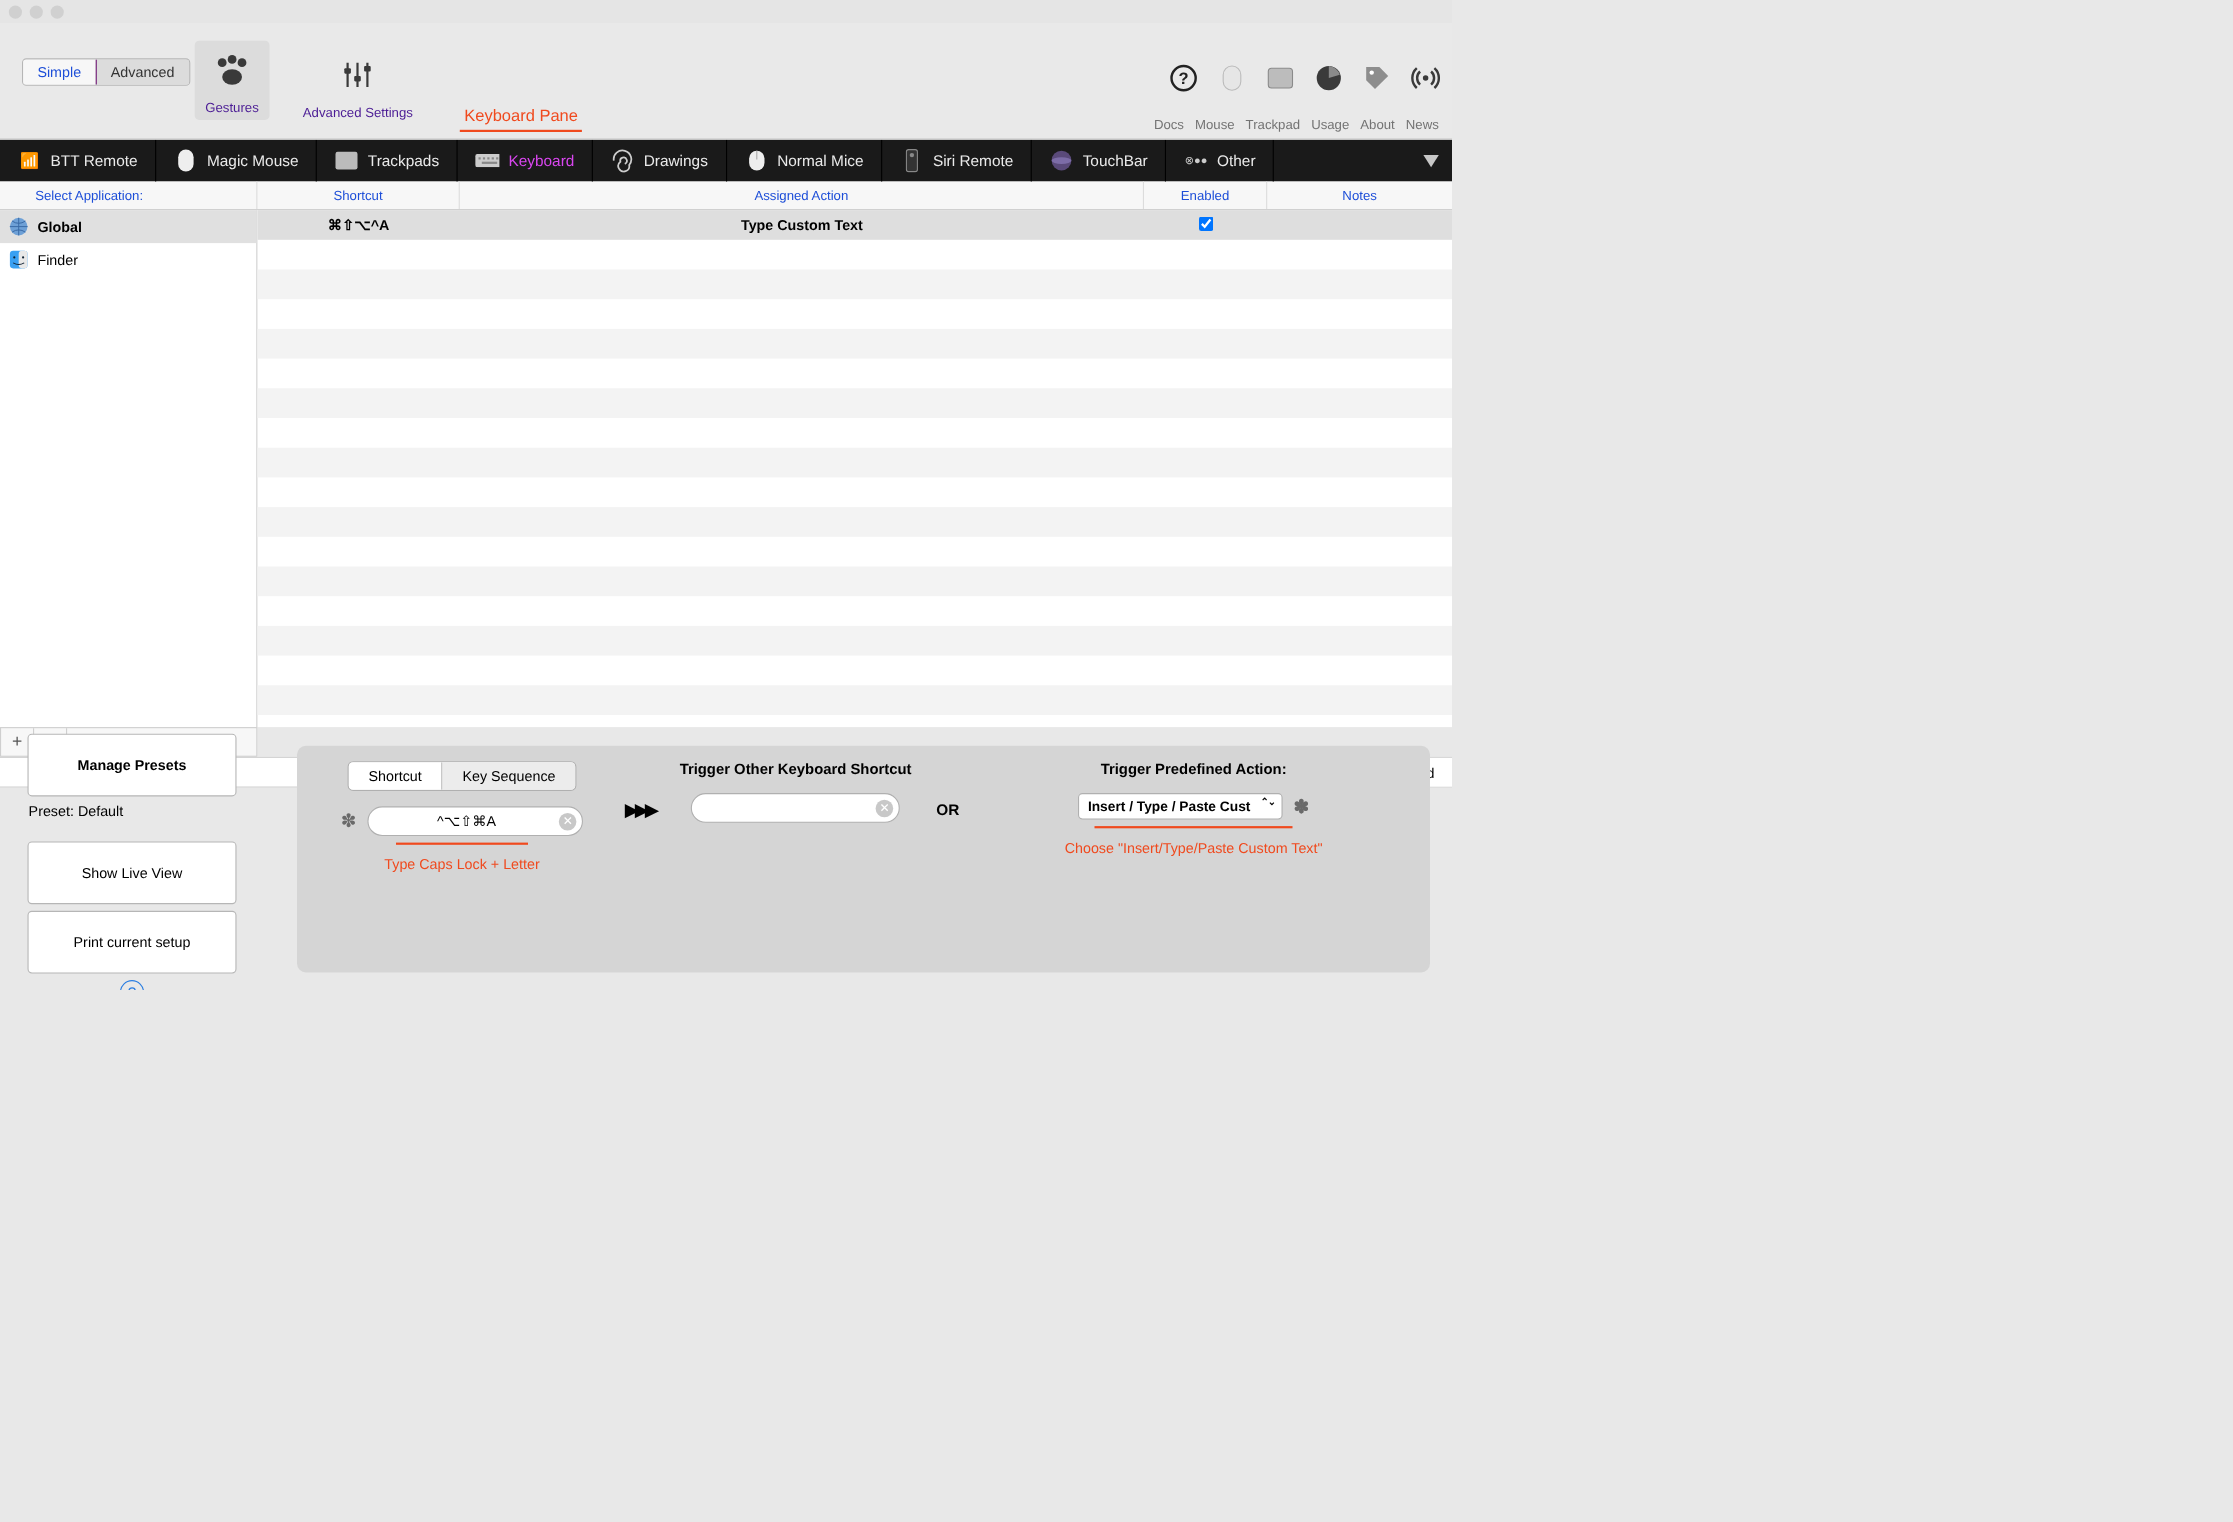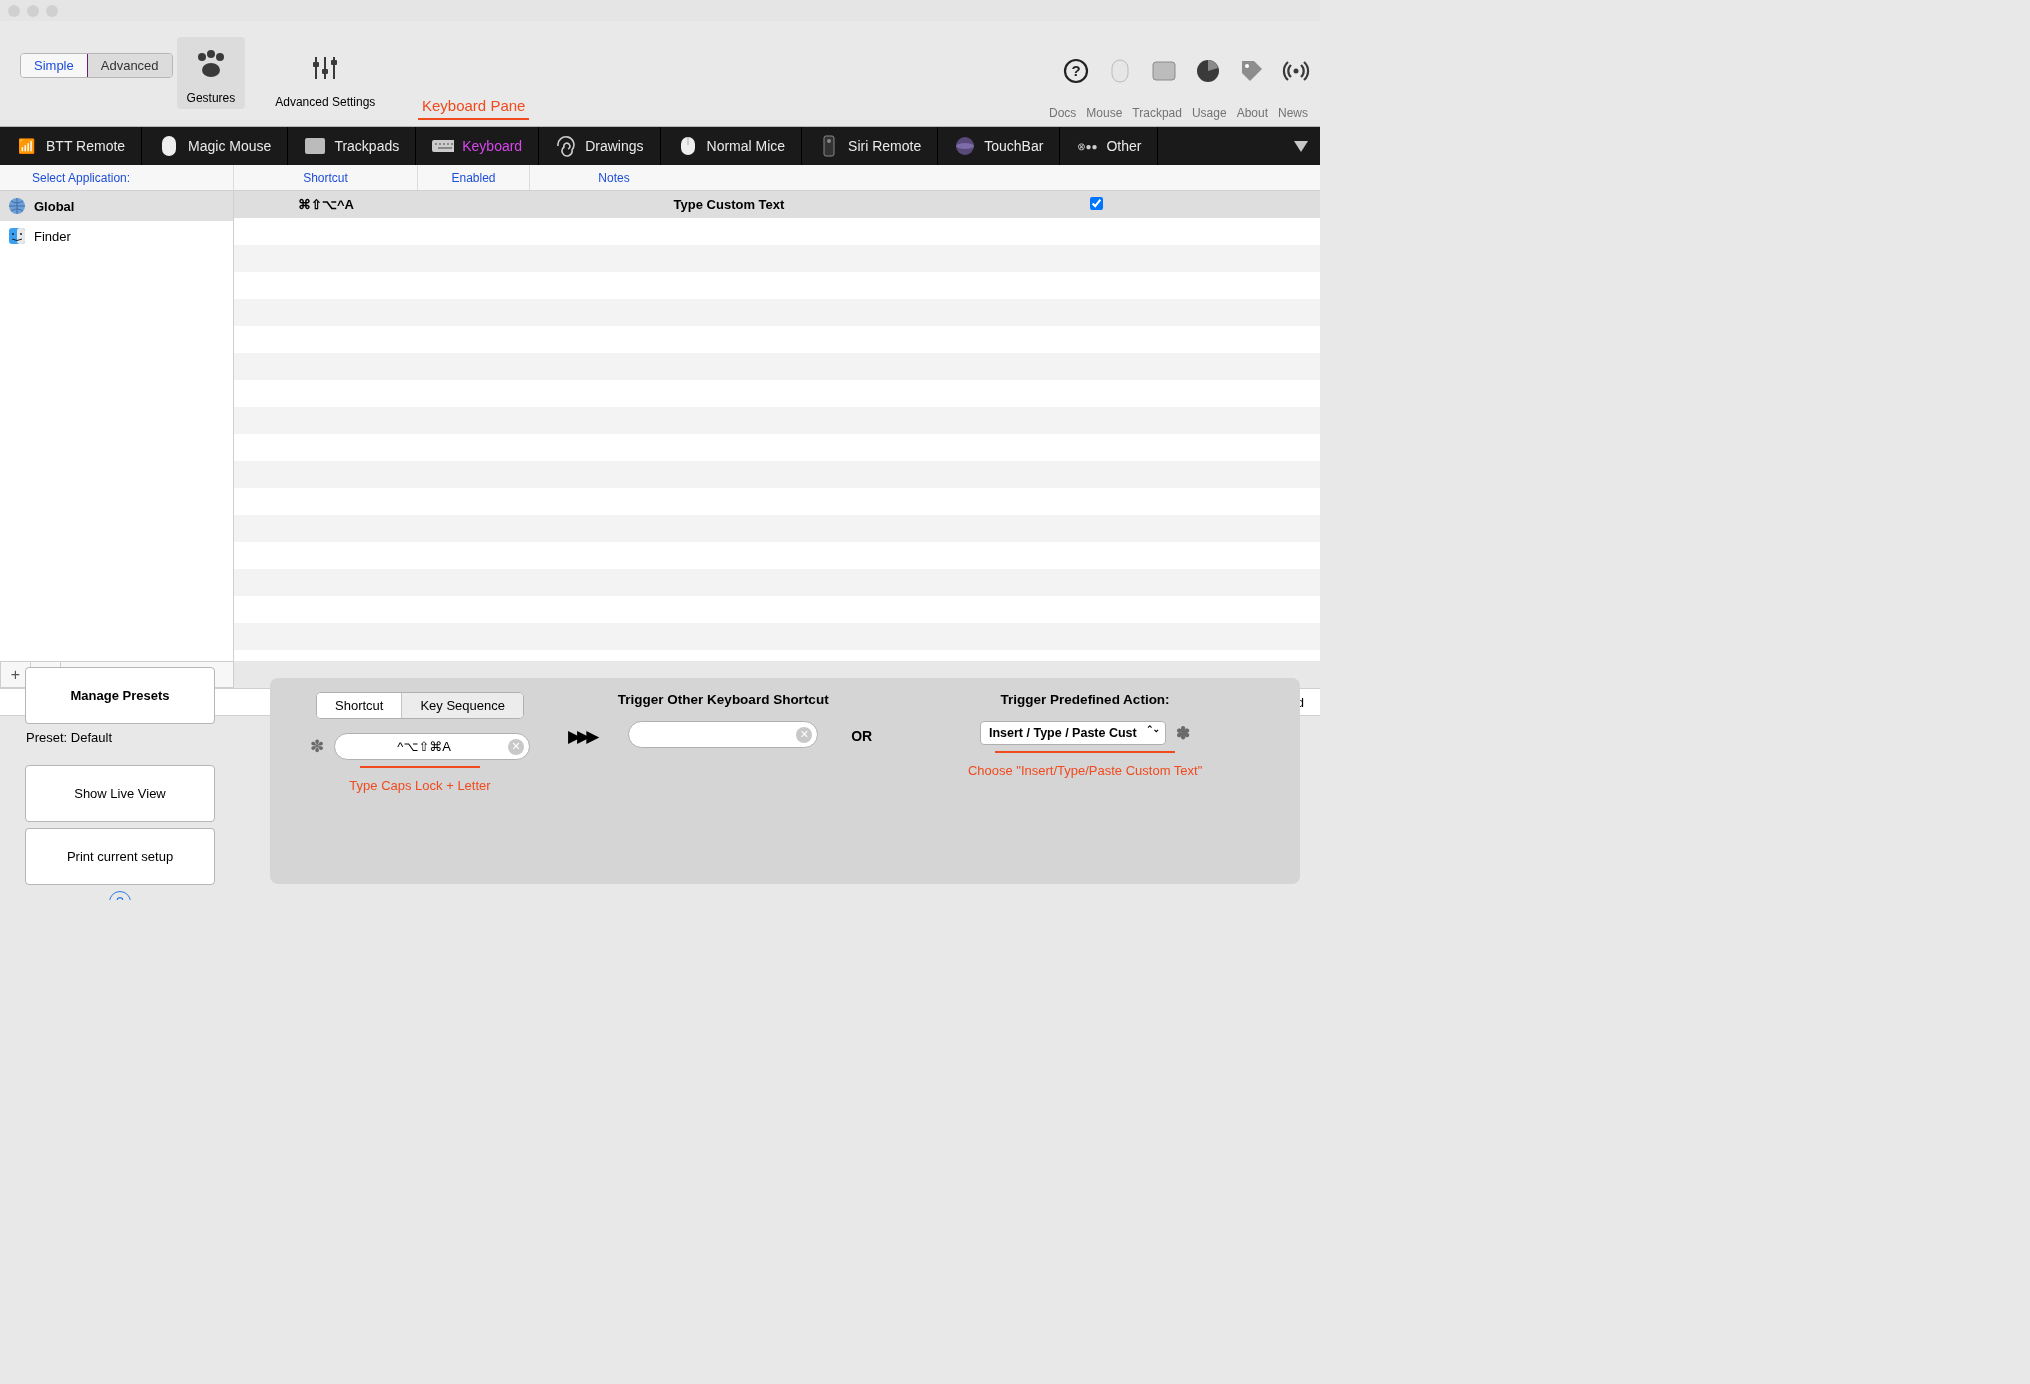--- a/index.html
+++ b/index.html
@@ -10,21 +10,21 @@
 .tl-dot { width: 12px; height: 12px; border-radius: 50%; background: #d0d0d0; }
 
 
 .topchrome { height: 106px; background: #e9e9e9; display: flex; align-items: flex-start; position: relative; border-bottom: 1px solid #b8b8b8; }
 .seg { display: inline-flex; border: 1px solid #b6b6b6; border-radius: 4px; overflow: hidden; margin: 32px 0 0 20px; }
 .seg button { background: #f7f7f7; border: none; padding: 4px 13px; font-size: 13px; color: #1d4ed8; cursor: pointer; }
 .seg button.active { background: #dcdcdc; color: #333; }
 .seg button + button { border-left: 1px solid #701a75; }
 
 .tb-group { display: flex; gap: 40px; margin-left: 14px; align-items: flex-end; margin-top: 22px; }
-.tb-item { display: flex; flex-direction: column; align-items: center; gap: 6px; font-size: 12px; color: #000000; cursor: pointer; }
+.tb-item { display: flex; flex-direction: column; align-items: center; gap: 6px; font-size: 12px; color: #4c1d95; cursor: pointer; }
 .tb-item.active { background: #dcdcdc; border-radius: 4px; padding: 6px 10px 4px; margin: -6px -10px 0; }
 .tb-item .ico { width: 42px; height: 42px; display: flex; align-items: center; justify-content: center; }
 .pane-label { position: absolute; left: 418px; bottom: 6px; color: #f04a1e; font-size: 15px; border-bottom: 2px solid #f04a1e; padding: 0 4px 4px; }
 
 .right-icons { position: absolute; right: 10px; top: 36px; display: flex; gap: 16px; align-items: center; }
 .ri { width: 28px; height: 28px; display: flex; align-items: center; justify-content: center; cursor: pointer; }
 .right-labels { position: absolute; right: 12px; bottom: 6px; display: flex; gap: 10px; font-size: 12px; color: #737373; }
 
 
 .devtabs { height: 38px; background: #1a1a1a; display: flex; align-items: stretch; }
@@ -276,20 +276,21 @@
   <div class="tri">
         <svg width="18" height="18">
           <path d="M2 4 L16 4 L9 15 Z" fill="#c7c7c7"></path>
         </svg>
       </div>
 </div>
 
 <div class="colhead">
   <div class="ch app">Select Application:</div>
   <div class="ch sc">Shortcut</div>
+  <div class="ch act">Assigned Action</div>
   <div class="ch en">Enabled</div>
   <div class="ch no">Notes</div>
 </div>
 
 <div class="workspace">
   <div class="applist">
     <div class="appitem sel">
       <div class="ai">
             <svg width="18" height="18">
               <circle cx="9" cy="9" r="8" fill="#6ea0d6"></circle>

